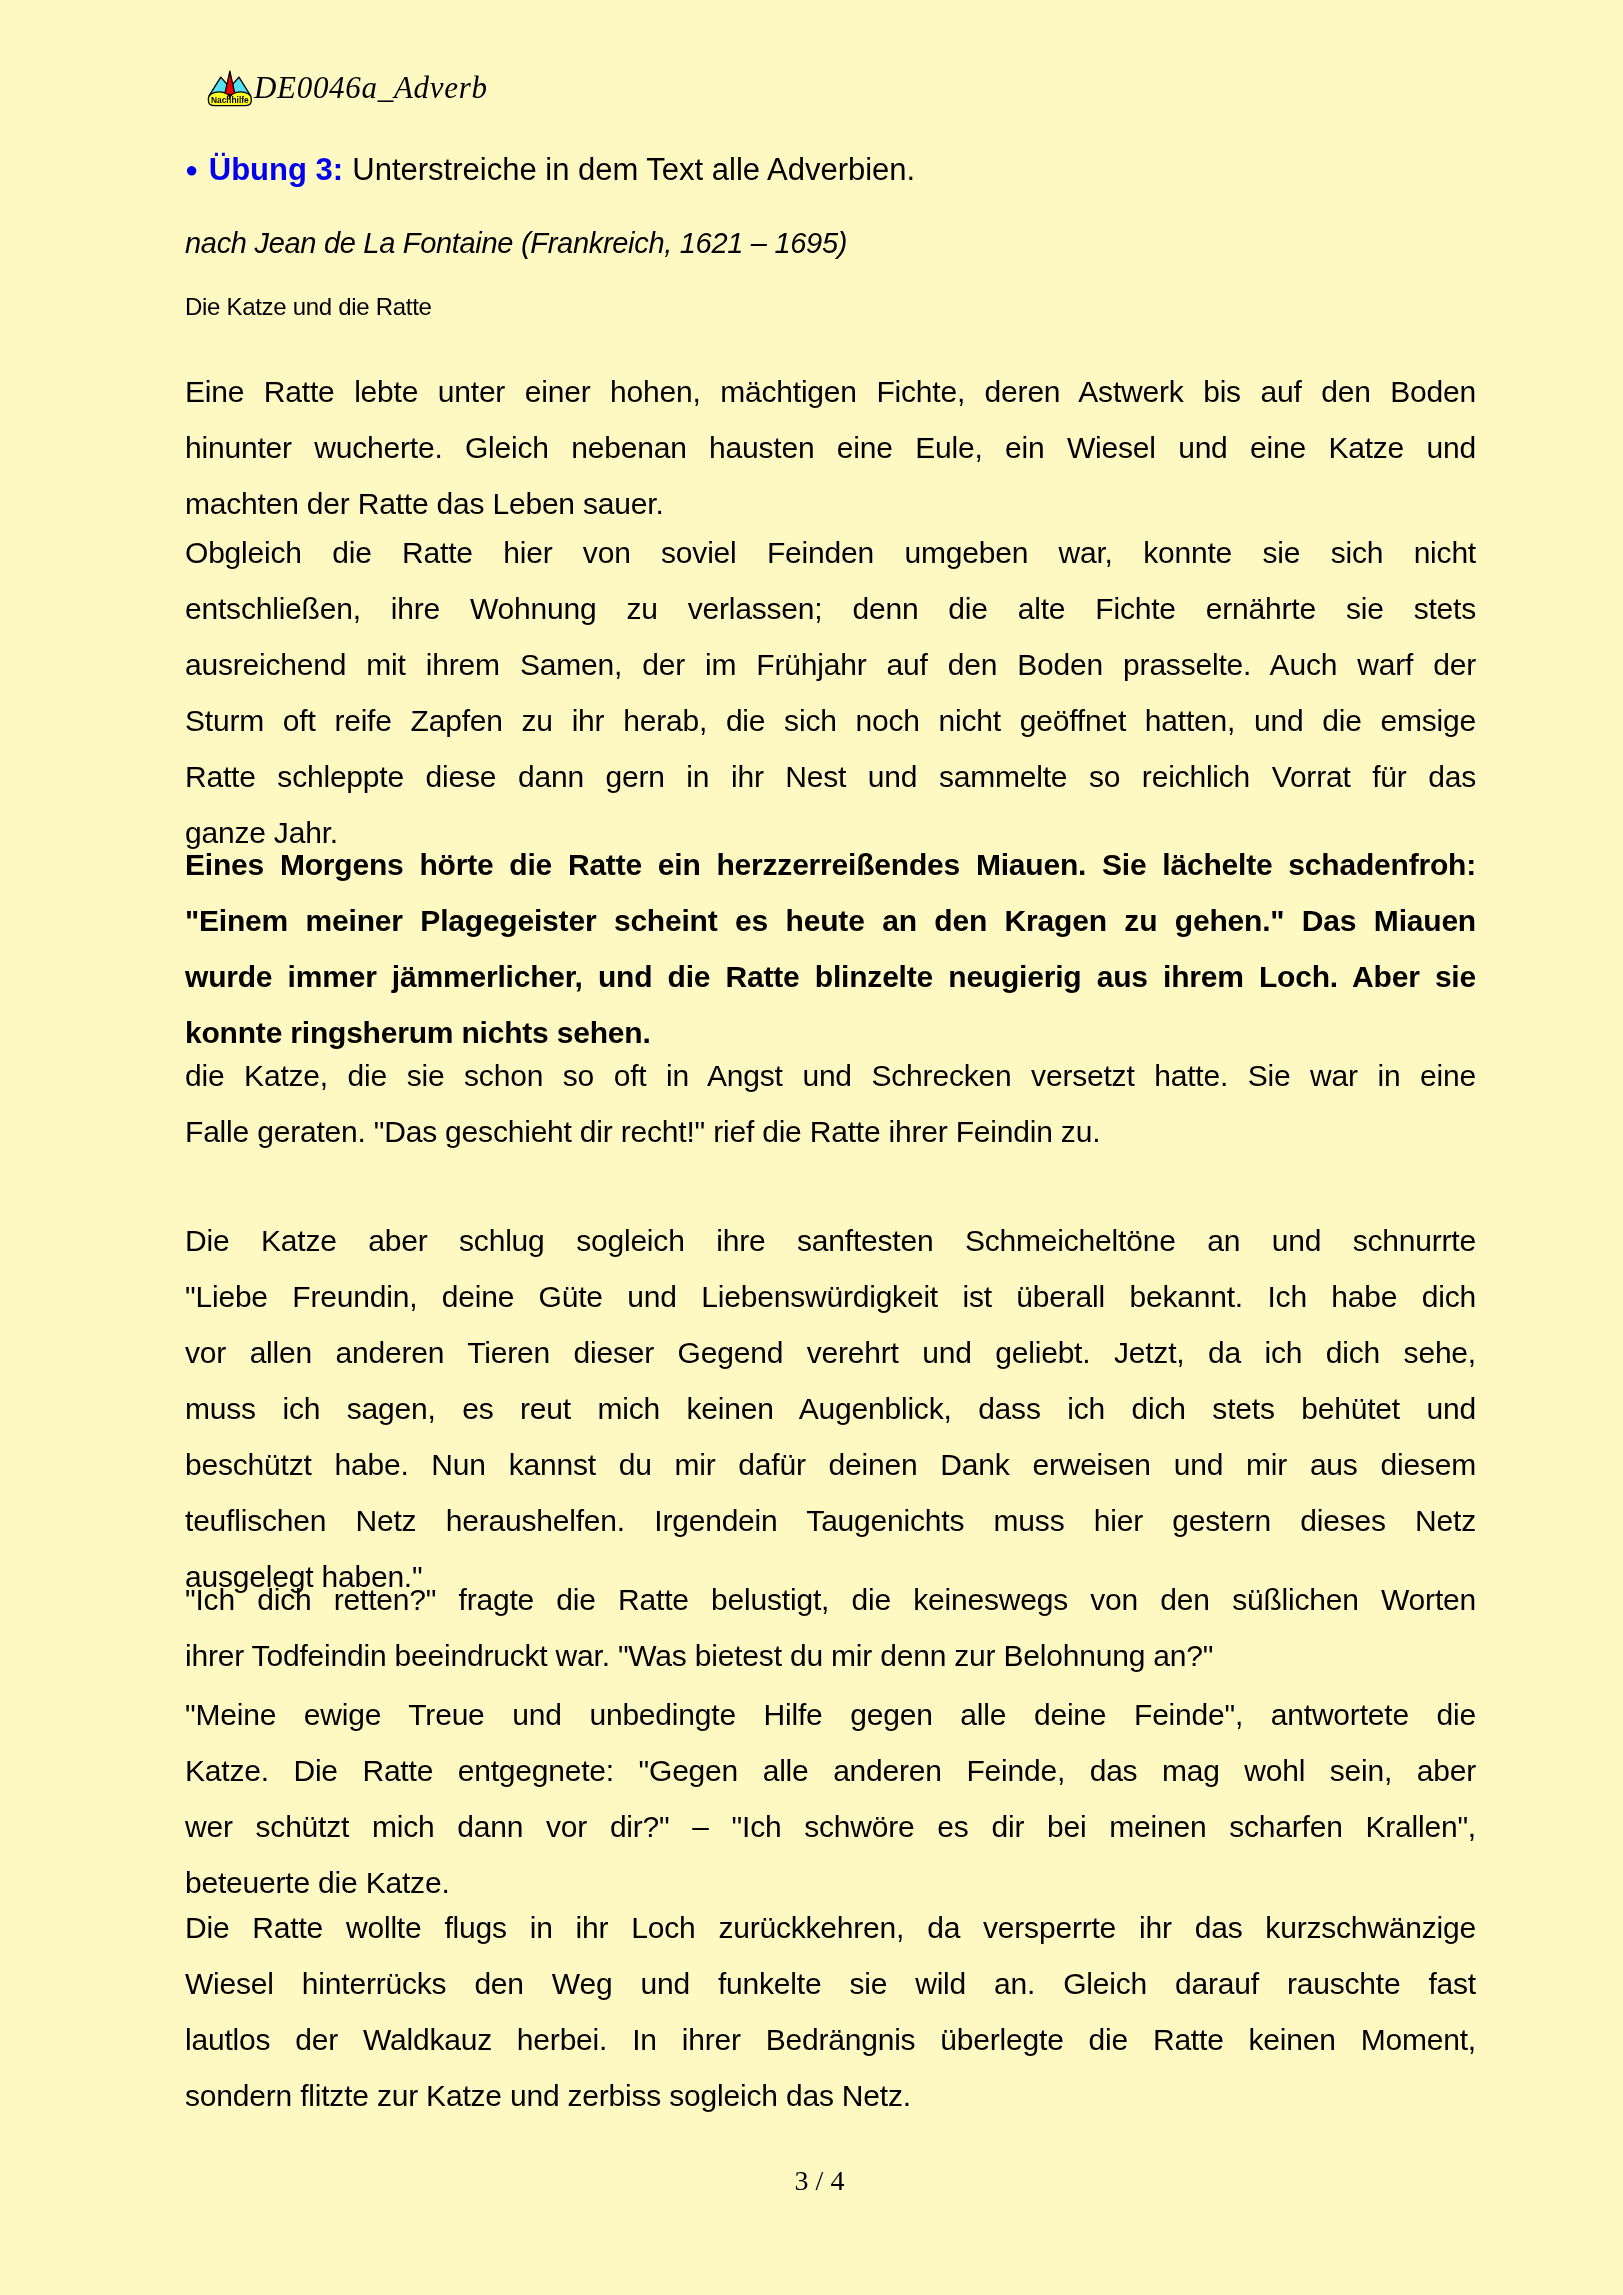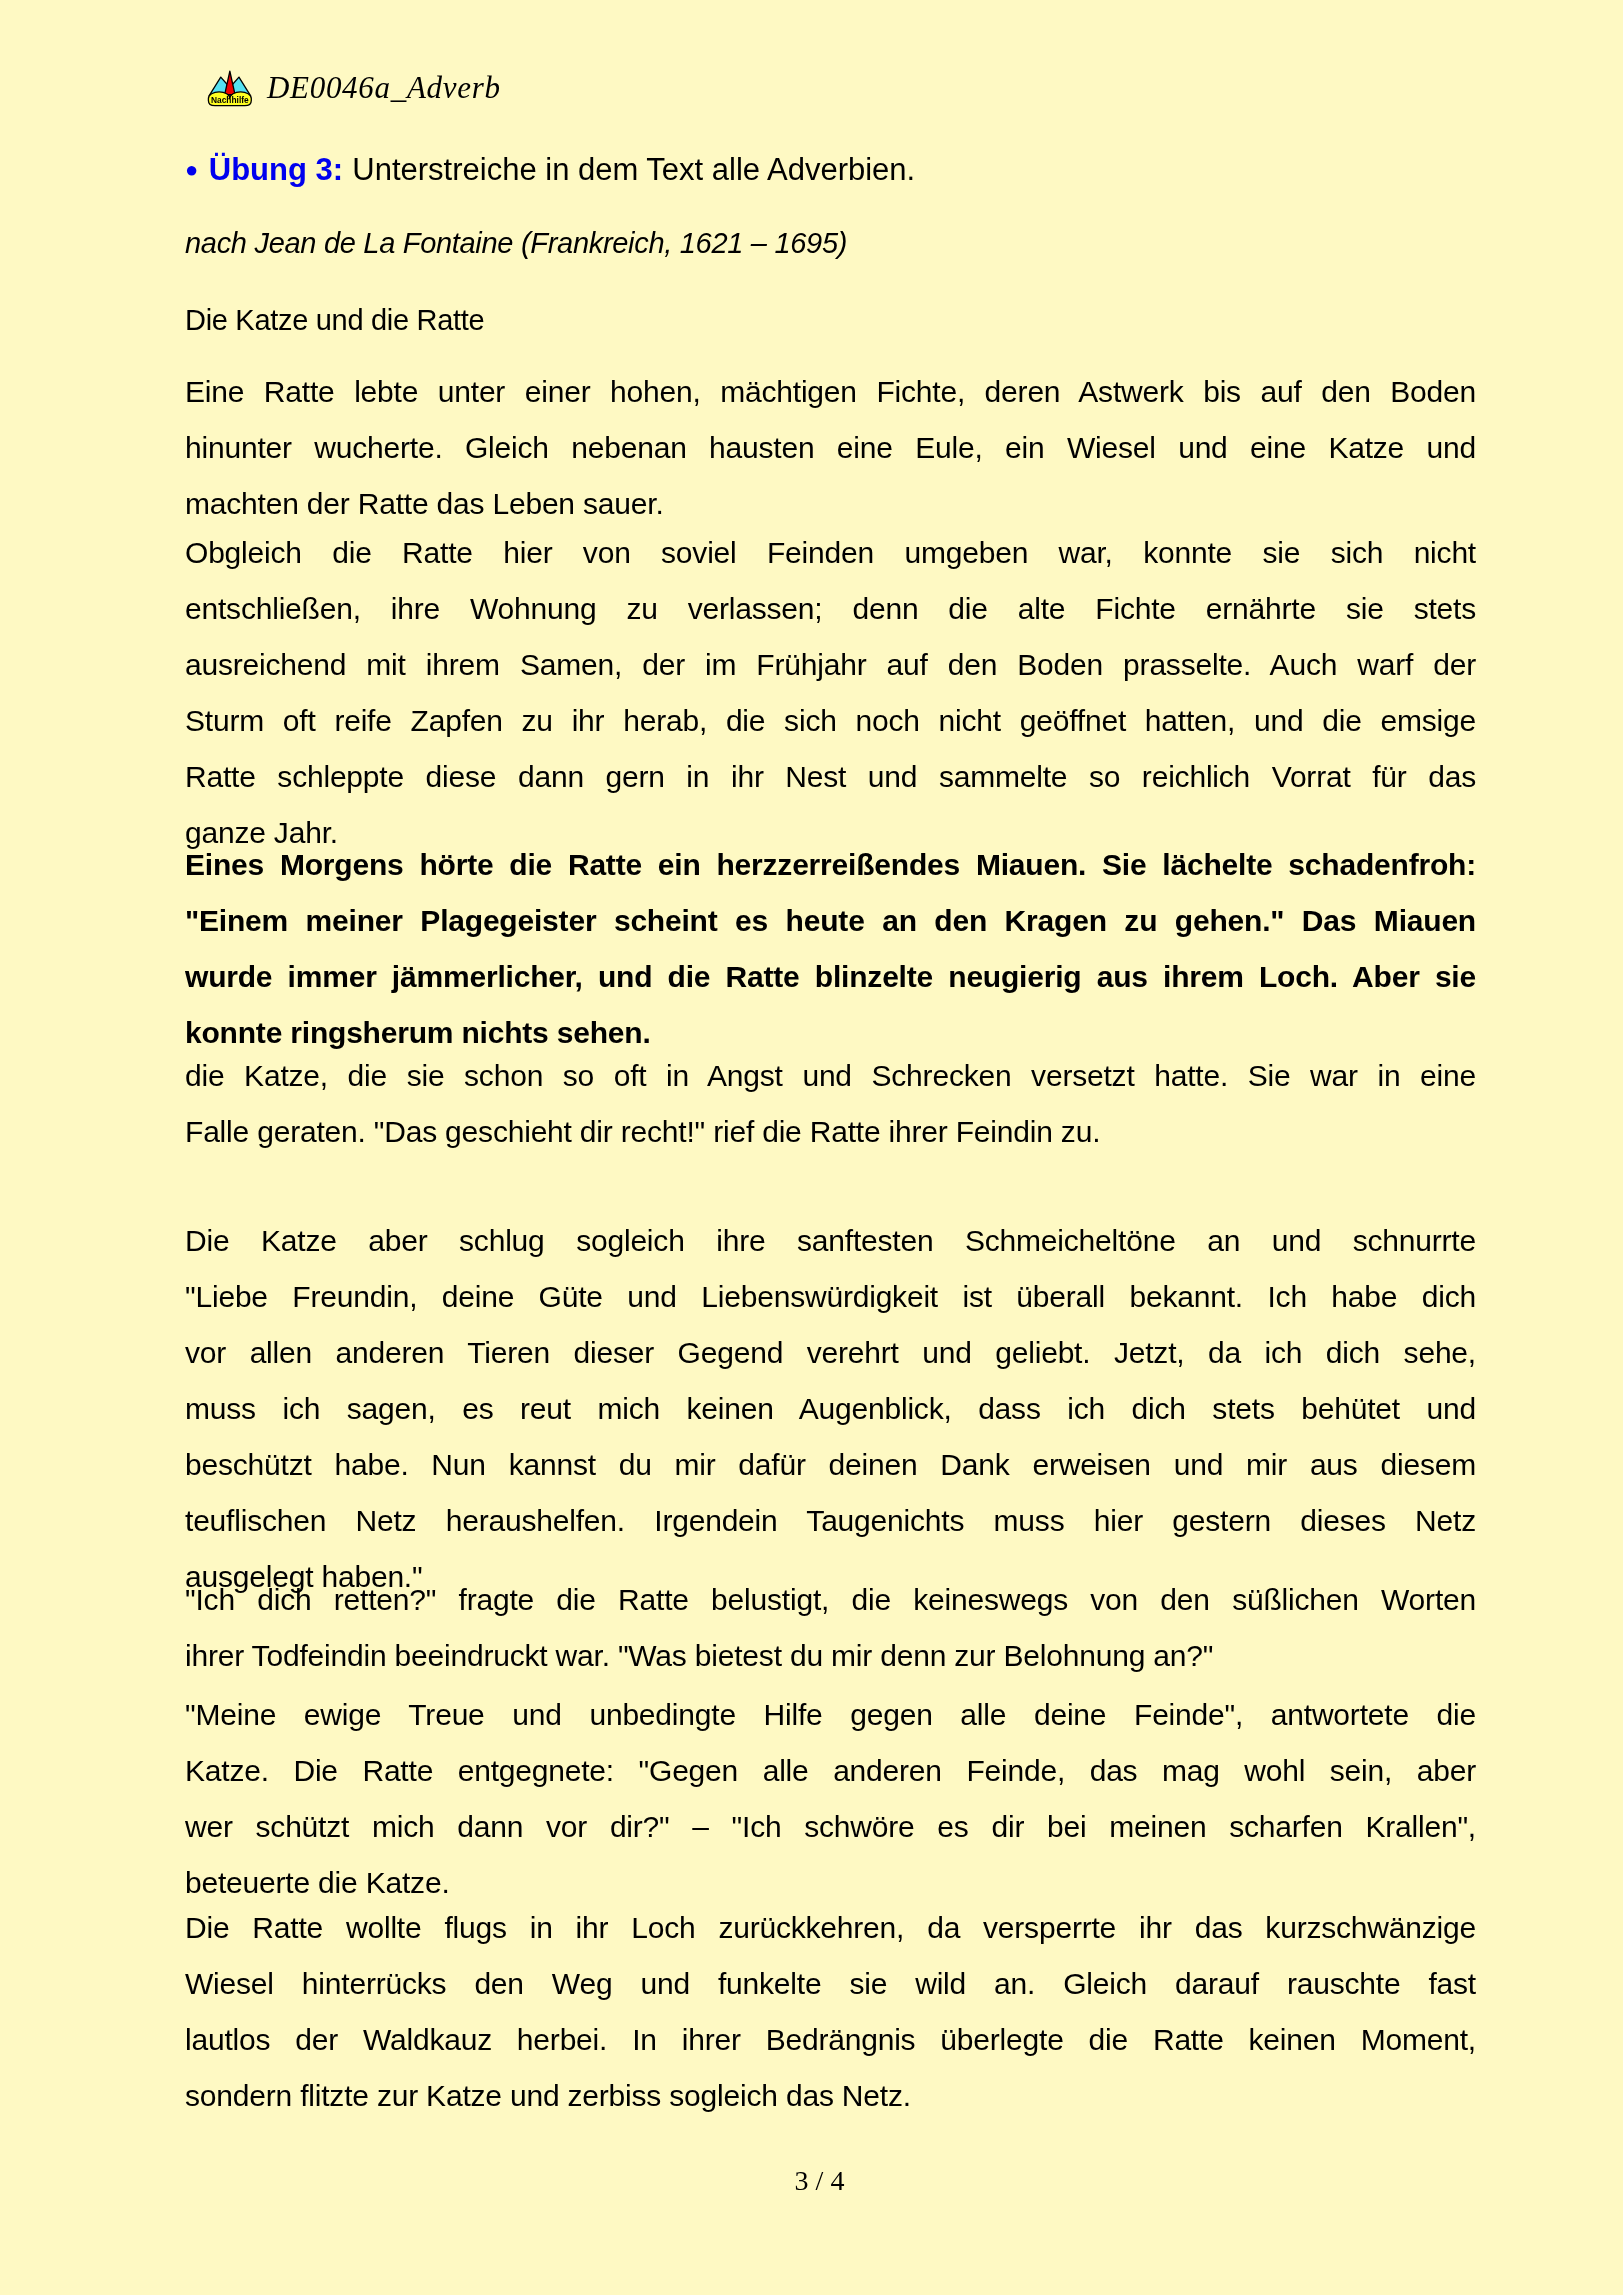--- a/index.html
+++ b/index.html
@@ -17,21 +17,20 @@
   
   .doc-header {
     position: absolute;
     left: 207px;
     top: 68px;
     display: flex;
     align-items: center;
   }
   .logo-svg { display: block; }
   .doc-code {
-    margin-left: 13px;
     font-family: "Liberation Serif", serif;
     font-style: italic;
     font-size: 31px;
     letter-spacing: 0.7px;
     color: #000000;
   }
 
   
   .exercise-line {
     position: absolute;
@@ -66,23 +65,23 @@
     width: 1291px;
     font-style: italic;
     font-size: 29px;
     line-height: 41px;
     letter-spacing: -0.3px;
     white-space: nowrap;
   }
   .story-title {
     position: absolute;
     left: 185px;
-    top: 300px;
-    width: 1291px;
-    font-size: 29px;
+    top: 286px;
+    width: 1291px;
+    font-size: 24px;
     line-height: 41px;
     letter-spacing: -0.3px;
     white-space: nowrap;
   }
   .paragraph {
     position: absolute;
     left: 185px;
     width: 1291px;
     letter-spacing: -0.2px;
   }

